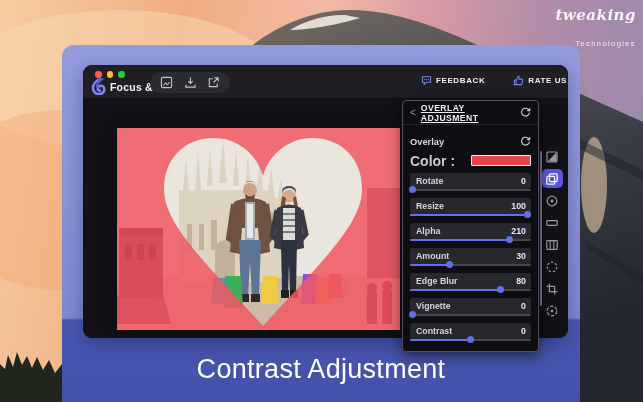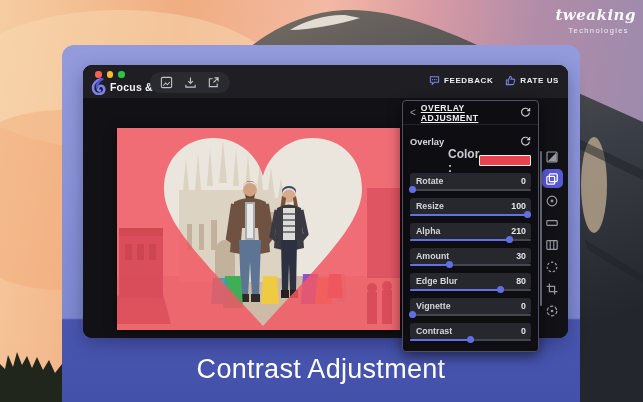--- a/index.html
+++ b/index.html
@@ -3,64 +3,64 @@
 <meta charset="utf-8">
 <style>
   html,body{margin:0;padding:0;}
   body{width:643px;height:402px;overflow:hidden;font-family:"Liberation Sans",sans-serif;position:relative;background:#000;}
   .stage{position:absolute;inset:0;width:643px;height:402px;overflow:hidden;}
 
   
   .bg{position:absolute;inset:0;
       background:linear-gradient(100deg,#f6cda2 0%,#f0ad80 26%,#f3b9a4 46%,#d99ba4 60%,#b18ca8 76%,#948aaf 100%);}
   .bg svg{position:absolute;inset:0;}
-  .brand{position:absolute;top:8px;right:7px;text-align:center;color:rgba(255,255,255,.92);line-height:1;}
+  .brand{position:absolute;top:8px;right:7px;text-align:right;color:rgba(255,255,255,.92);line-height:1;}
   .brand .script{font-family:"DejaVu Serif",serif;font-style:italic;font-weight:700;font-size:15px;letter-spacing:.5px;}
-  .brand .sub{font-size:7.5px;letter-spacing:1.4px;margin-top:4px;margin-left:6px;opacity:.9;}
+  .brand .sub{font-size:7.5px;letter-spacing:1.4px;margin-top:17px;margin-left:6px;opacity:.9;}
 
   
   .frame{position:absolute;left:62px;top:45px;width:518px;height:357px;border-radius:12px 12px 0 0;
          background:linear-gradient(180deg,#939bdd 0%,#8b93d8 40%,#7e89d1 76.5%,#4a57b0 77%,#4351ab 100%);}
   .banner{position:absolute;left:0;right:0;bottom:0;height:66px;display:flex;align-items:center;justify-content:center;}
   .banner-title{color:#ffffff;font-size:27px;font-weight:400;letter-spacing:.3px;}
 
   
   .appwin{position:absolute;left:83px;top:65px;width:485px;height:273px;border-radius:9px;background:#141418;
           box-shadow:0 6px 18px rgba(20,20,60,.35);}
   .titlebar{position:absolute;left:0;top:0;right:0;height:33px;border-radius:9px 9px 0 0;background:#1e1e23;}
   .lights{position:absolute;left:12px;top:6px;display:flex;gap:5px;}
   .light{width:6.5px;height:6.5px;border-radius:50%;}
   .l-red{background:#ff5f57;} .l-yel{background:#febc2e;} .l-grn{background:#28c840;}
   .applogo{position:absolute;left:8px;top:13px;width:16px;height:17px;}
   .apptitle{position:absolute;left:27px;top:16px;font-size:10.5px;font-weight:700;color:#f2f2f5;letter-spacing:.2px;}
   .pill{position:absolute;left:67px;top:7px;width:80px;height:21px;border-radius:11px;background:#2a2a31;
         display:flex;align-items:center;justify-content:space-evenly;}
   .pill .ticon{width:13px;height:13px;display:block;}
-  .tb-right{position:absolute;right:9px;top:10px;display:flex;gap:12px;align-items:center;}
+  .tb-right{position:absolute;right:1px;top:10px;display:flex;gap:28px;align-items:center;}
   .tb-link{display:flex;gap:4px;align-items:center;cursor:pointer;}
   .tb-link span{font-size:8px;font-weight:700;color:#eef0f4;letter-spacing:.6px;}
   .tb-link svg{width:11px;height:11px;}
 
   
   .canvas{position:absolute;left:0;top:33px;right:0;bottom:0;background:#121216;border-radius:0 0 9px 9px;}
   .photo{position:absolute;left:34px;top:63px;width:283px;height:202px;box-shadow:0 2px 10px rgba(0,0,0,.5);}
   .photo svg{display:block;}
 
   
   .panel{position:absolute;left:319px;top:35px;width:135px;height:250px;background:#0e0e12;border:1px solid #4e4e66;
          border-radius:4px;box-shadow:0 4px 14px rgba(0,0,0,.55);z-index:5;color:#d9d9de;}
   .p-head{height:23px;display:flex;align-items:center;padding:0 7px;border-bottom:1px solid #232329;gap:5px;}
   .p-head .chev{color:#9c9ca8;font-size:10px;line-height:1;}
   .p-title{flex:1;font-size:8.6px;font-weight:700;letter-spacing:.45px;color:#f0f0f4;text-decoration:underline;}
   .reset{width:11px;height:11px;color:#cfcfd6;}
   .p-body{padding:6px 7px 5px 7px;font-weight:bold;}
   .sec-head{display:flex;align-items:center;justify-content:space-between;height:17px;margin-top:2px;}
   .sec-title{font-size:9.3px;color:#d6d6dc;}
   .color-row{display:flex;align-items:center;height:17px;margin:2px 0 4px 0;}
-  .color-lbl{font-size:12px;color:#c9c9d0;flex:1;margin-left:38px;}
+  .color-lbl{font-size:14px;color:#c9c9d0;flex:1;}
   .swatch{width:58px;height:9px;border:1px solid #f2f2f2;background:#e8434f;border-radius:1px;}
   .srow{position:relative;height:16px;background:#27272e;border-radius:3px;margin:4px 0 9px 0;}
   .slbl{position:absolute;left:6px;top:3px;font-size:8.8px;color:#d4d4da;}
   .sval{position:absolute;right:5px;top:3px;font-size:8.8px;color:#e4e4ea;}
   .strack{position:absolute;left:0;right:0;bottom:-2px;height:2px;background:#46464f;border-radius:1px;}
   .sfill{position:absolute;left:0;top:0;bottom:0;background:#6372e2;border-radius:1px;}
   .sthumb{position:absolute;top:-2.6px;width:7px;height:7px;border-radius:50%;background:#6070e4;}
   .p-scroll{position:absolute;right:-4px;top:50px;width:2px;height:155px;background:#60606e;border-radius:1px;}
 
   

